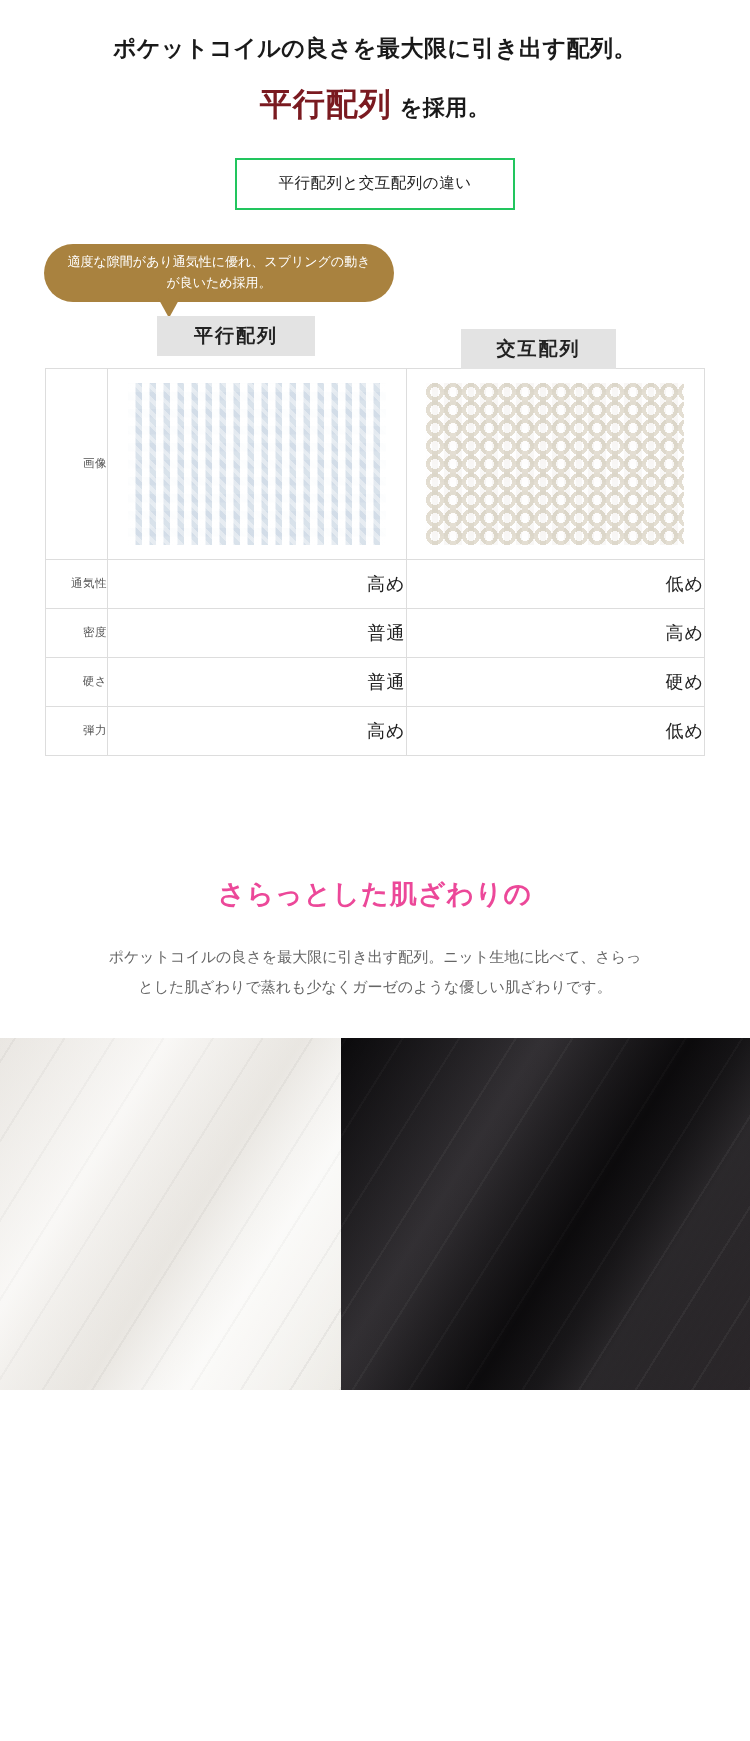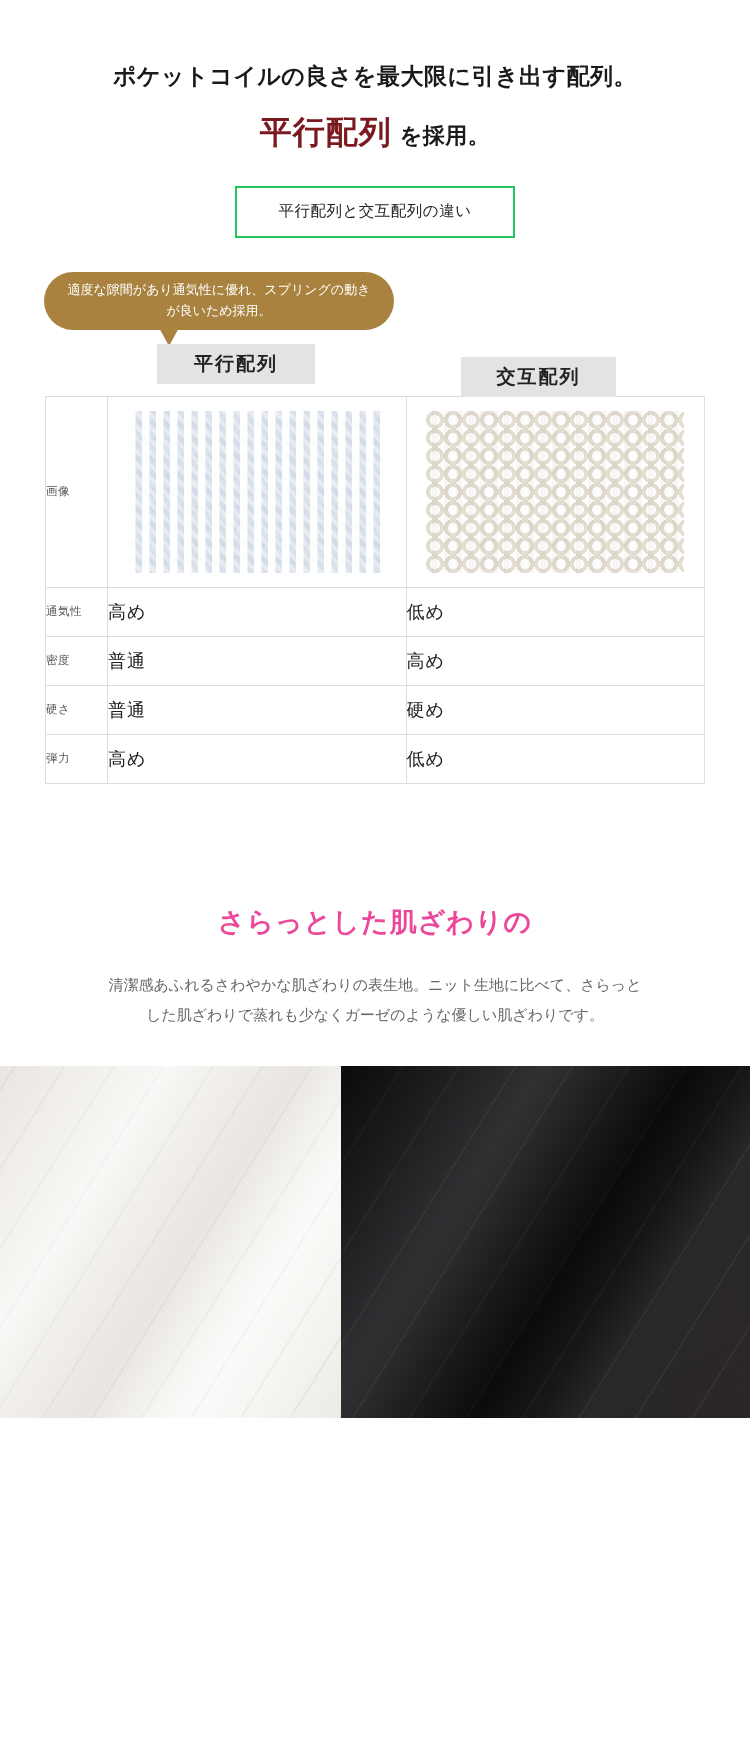--- a/index.html
+++ b/index.html
@@ -11,21 +11,21 @@
   }
   body {
     width: 750px;
     min-height: 1741px;
     position: relative;
     overflow: hidden;
   }
 
   
   .section-coil {
-    padding-top: 60px;
+    padding-top: 32px;
   }
   .headline-1 {
     text-align: center;
     font-size: 23px;
     font-weight: bold;
     letter-spacing: 0.5px;
     color: #1a1a1a;
     line-height: 1.4;
   }
   .headline-2 {
@@ -124,21 +124,21 @@
 
   
   .cmp-table {
     width: 660px;
     margin: 8px auto 0 auto;
     border-collapse: collapse;
     table-layout: fixed;
   }
   .cmp-table td, .cmp-table th {
     border: 1px solid #dddddd;
-    text-align: left;
+    text-align: right;
     vertical-align: middle;
   }
   .cmp-table .rowlabel {
     width: 62px;
     font-size: 11.5px;
     color: #555555;
     background: #ffffff;
     font-weight: normal;
     padding: 10px 0;
     letter-spacing: 0.5px;
@@ -311,19 +311,19 @@
       </tr>
     </tbody>
   </table>
 </section>
 
 <section class="section-fabric">
   <h2 class="fabric-title">
     <span>さらっとした肌ざわりの</span><br>
   </h2>
 
-  <p class="fabric-desc">清潔感あふれるさわやかな肌ざわりの表生地。ニット生地に比べて、さらっとした肌ざわりで蒸れも少なくガーゼのような優しい肌ざわりです。</p>
+  <p class="fabric-desc">ポケットコイルの良さを最大限に引き出す配列。ニット生地に比べて、さらっとした肌ざわりで蒸れも少なくガーゼのような優しい肌ざわりです。</p>
 
   <div class="fabric-photos">
     <div class="photo photo-white"></div>
     <div class="photo photo-black"></div>
   </div>
 </section>
 
 </body></html>

